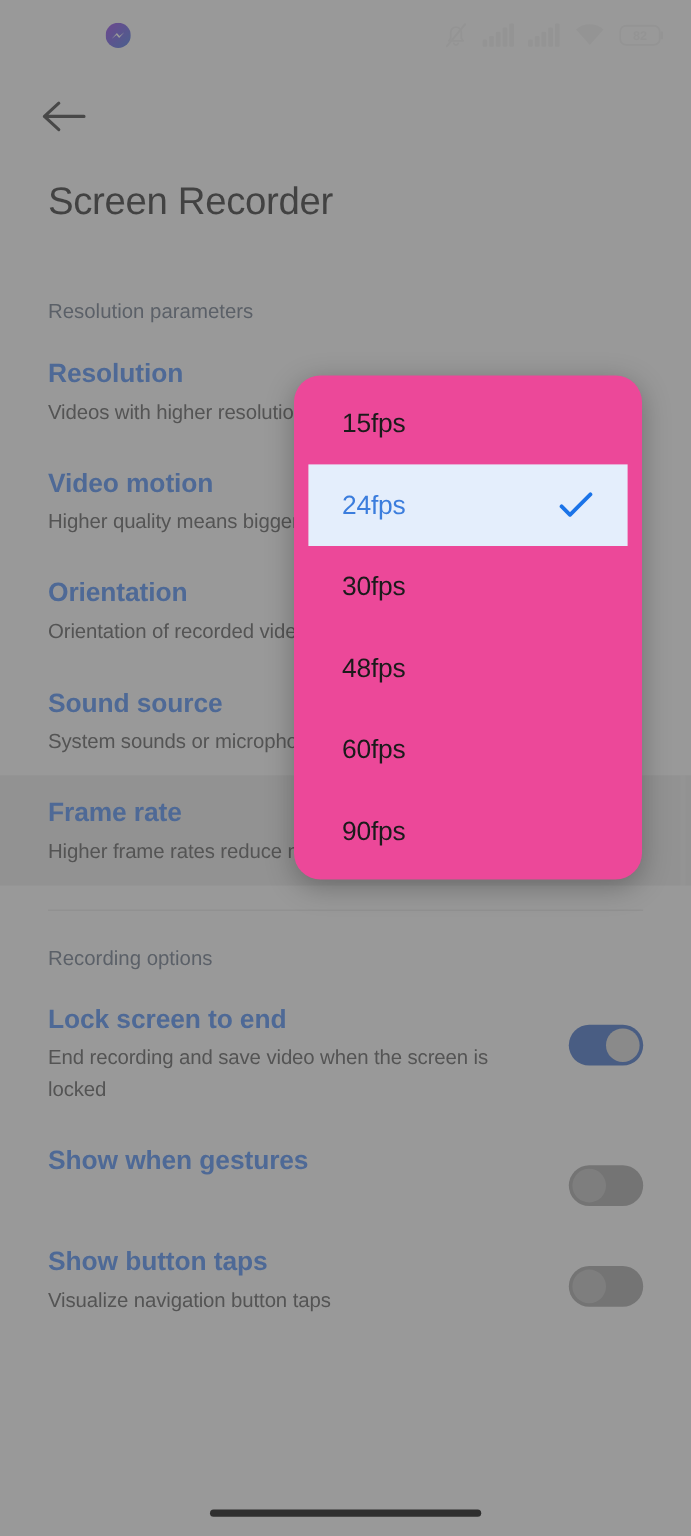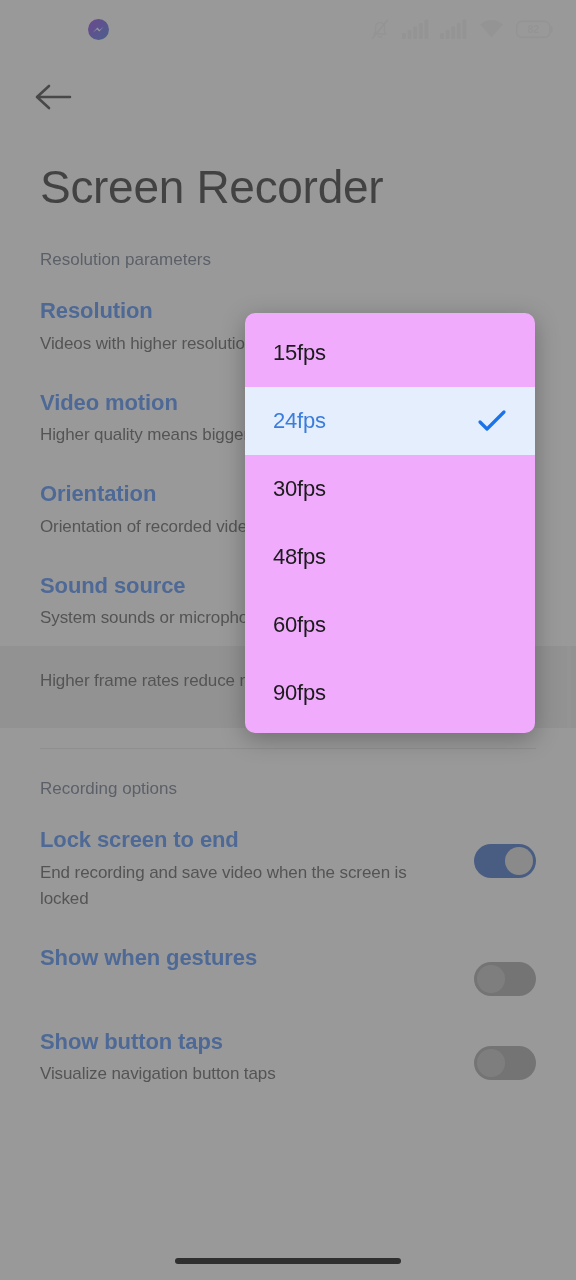--- a/index.html
+++ b/index.html
@@ -68,26 +68,25 @@
     position: absolute;
     top: 74px; left: 34px;
     width: 50px; height: 46px;
     display: flex; align-items: center; justify-content: flex-start;
     cursor: pointer;
     z-index: 4;
   }
   #page-title {
     position: absolute;
     top: 148px; left: 40px;
-    font-size: 46px;
+    font-size: 32px;
     font-weight: 400;
     color: #1b1b1b;
     letter-spacing: -.3px;
     line-height: 1.2;
-    margin-top: 12px;
   }
 
   
   #content {
     position: absolute;
     top: 228px; left: 0;
     width: 576px;
     height: 1052px;
   }
 
@@ -182,25 +181,25 @@
     inset: 0;
     background: rgba(90,90,90,.62);
     z-index: 10;
   }
 
   
   #fps-dialog {
     position: absolute;
     left: 245px; top: 313px;
     width: 290px;
-    background: #f0abfc;
-    border-radius: 10px;
+    background: #ec4899;
+    border-radius: 22px;
     z-index: 20;
     overflow: hidden;
-    padding: 6px 0;
+    padding: 6px 12px;
     box-shadow: 0 6px 24px rgba(0,0,0,.28);
   }
   .fps-item {
     height: 68px;
     display: flex;
     align-items: center;
     justify-content: space-between;
     padding: 0 28px;
     cursor: pointer;
   }
@@ -268,20 +267,21 @@
 
         <div class="setting-row">
           <div class="row-text">
             <div class="row-title">Sound source</div>
             <div class="row-sub">System sounds or microphone</div>
           </div>
         </div>
 
         <div class="setting-row pressed">
           <div class="row-text">
+            <div class="row-title">Frame rate</div>
             <div class="row-sub">Higher frame rates reduce motion blur</div>
           </div>
           <div class="row-value-wrap">
             <span class="row-value">24fps</span>
             <svg width="20" height="28" viewBox="0 0 20 28">
               <path d="M4 11 L10 5 L16 11" stroke="#5a5a5a" stroke-width="2" fill="none" stroke-linecap="round" stroke-linejoin="round"></path>
               <path d="M4 17 L10 23 L16 17" stroke="#5a5a5a" stroke-width="2" fill="none" stroke-linecap="round" stroke-linejoin="round"></path>
             </svg>
           </div>
         </div>

